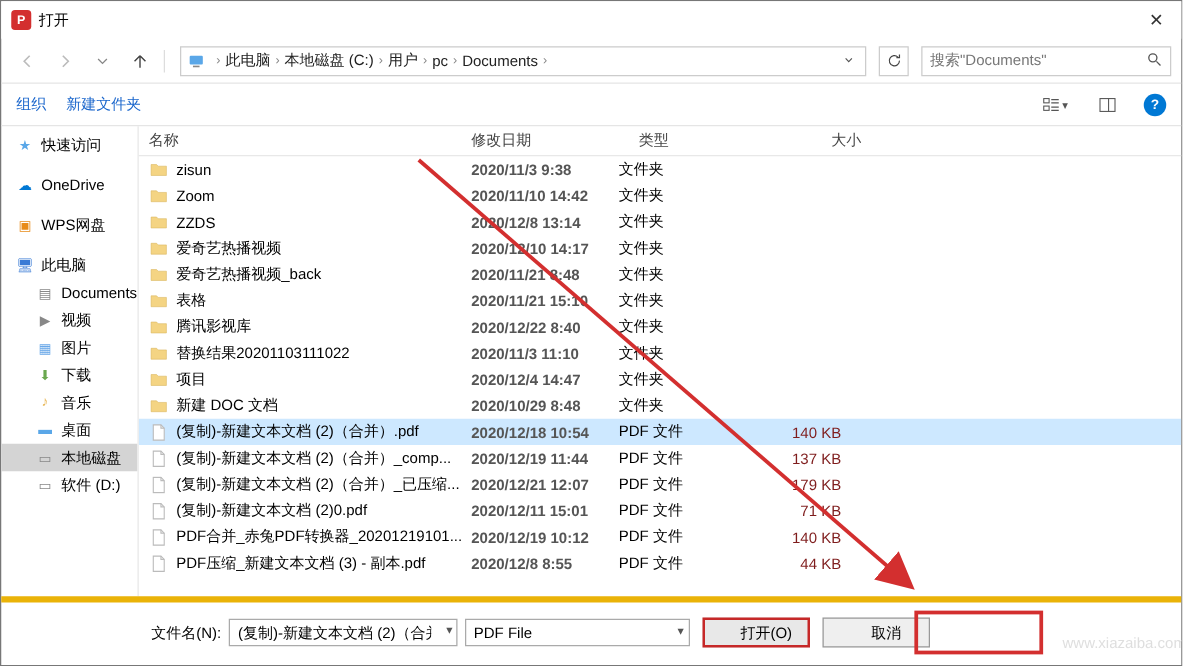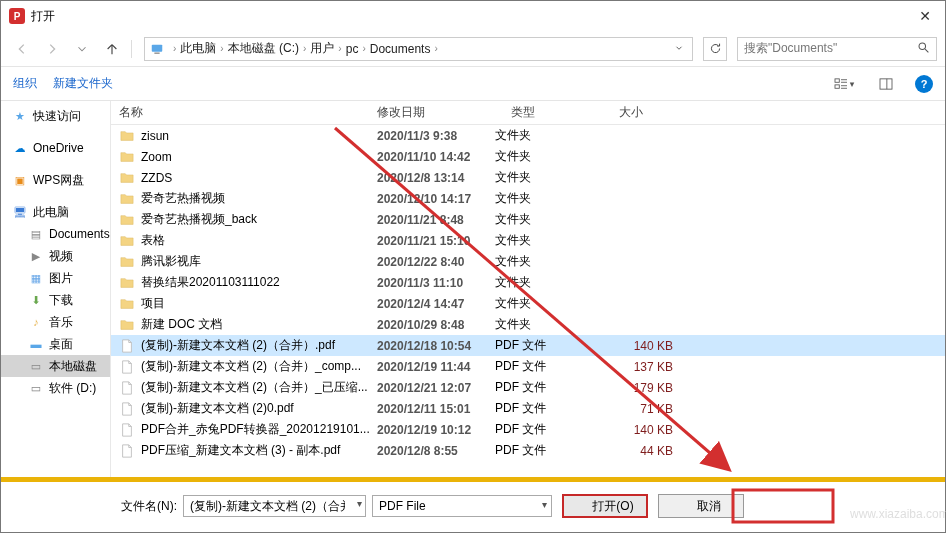--- a/index.html
+++ b/index.html
@@ -55,21 +55,21 @@
 .sb-ico.doc { color:#888;}
 .sb-ico.desk { color:#5aa7e8;}
 .sb-spacer { height: 10px; }
 
 .listarea { flex:1; display:flex; flex-direction:column; min-width:0; position:relative;}
 .list-header { height: 24px; display: flex; align-items: center; border-bottom: 1px solid #e8e8e8; padding-left: 8px;}
 .list-header .col { color:#444; }
 .col-name { width: 258px; }
 .col-date { width: 118px; }
 .col-type { width: 108px; margin-left: 16px; }
-.col-size { width: 90px; padding-right:20px;}
+.col-size { width: 90px; text-align:right; padding-right:20px;}
 .list-body { flex:1; overflow-y: scroll; }
 .row { height: 21px; display: flex; align-items: center; padding-left: 8px;}
 .row.sel { background: #cde8ff; }
 .row .icon { width:16px; height:16px; margin-right: 6px; display:flex; align-items:center; justify-content:center;}
 .row .icon.folder svg { fill:#f0c36d; }
 .row .icon.file svg { fill:#fff; stroke:#bbb;}
 .row .name { width: 236px; white-space:nowrap; overflow:hidden; text-overflow:ellipsis;}
 .row .date { width: 118px; color:#555;font-weight:bold;}
 .row .type { width: 108px; color:#000000;}
 .row .size { width: 90px; text-align:right; color:#7f1d1d; padding-right:20px;}

